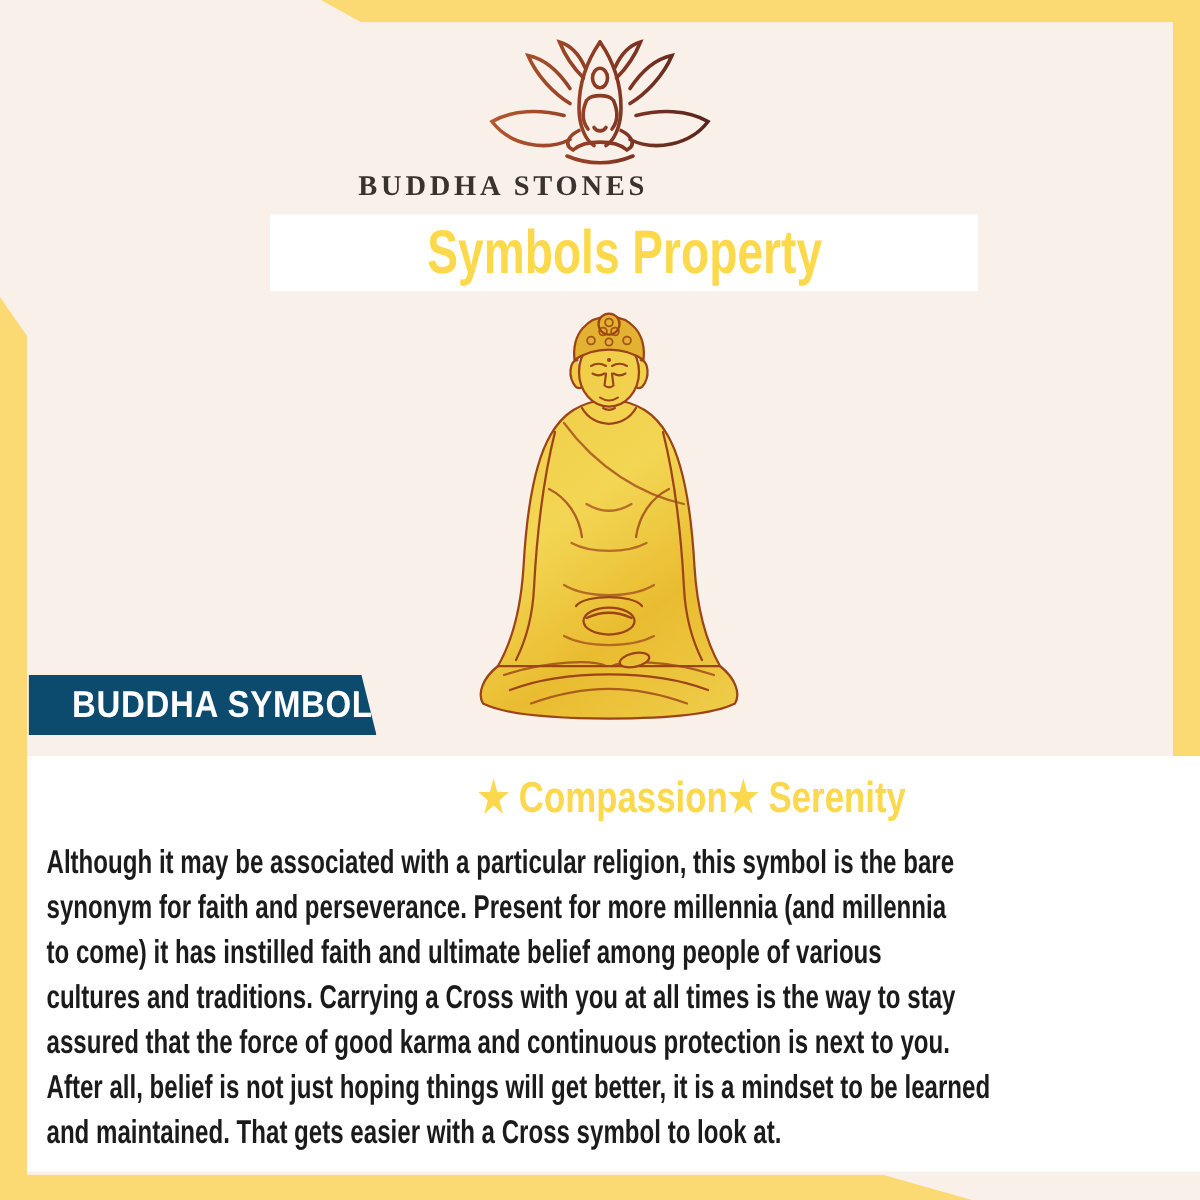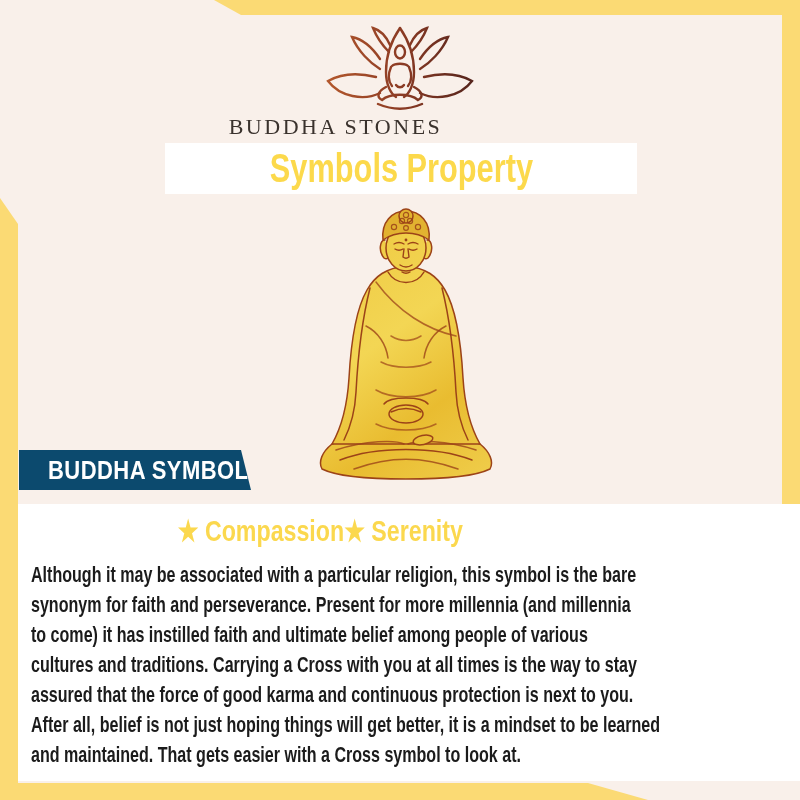--- a/index.html
+++ b/index.html
@@ -30,26 +30,26 @@
     position:absolute;left:0;bottom:0;width:660px;height:17px;
     background:#fbda74;
     clip-path:polygon(0 0,588px 0,648px 100%,0 100%);
   }
   
   .logo{position:absolute;left:318px;top:24px;width:164px;height:88px;}
   .brand{
     position:absolute;left:0;top:114px;width:671px;
     text-align:center;
     font-family:"Liberation Serif",serif;
-    font-size:22px;font-weight:400;letter-spacing:2.5px;
+    font-size:19px;font-weight:700;letter-spacing:2.5px;
     color:#3a322d;
   }
   
   .title-box{
-    position:absolute;left:165px;top:143px;width:472px;height:51px;
+    position:absolute;left:180px;top:143px;width:472px;height:51px;
     background:#ffffff;
     display:flex;align-items:center;justify-content:center;
   }
   .title-text{
     display:inline-block;
     font-size:41px;font-weight:bold;color:#fcd94b;
     transform:scaleX(0.75);
     white-space:nowrap;
   }
   
@@ -69,21 +69,21 @@
     transform:scaleX(0.88);transform-origin:left center;
     white-space:nowrap;
   }
   
   .content-box{
     position:absolute;left:18px;top:504px;width:782px;height:277px;
     background:#ffffff;
   }
   .subtitle{
     position:absolute;left:0;top:514px;width:640px;
-    text-align:center;
+    text-align:right;
   }
   .subtitle-text{
     display:inline-block;
     font-size:29px;font-weight:bold;color:#fbd84e;
     transform:scaleX(0.8);
     white-space:nowrap;
   }
   .body-text{
     position:absolute;left:31px;top:560px;width:1400px;
     font-size:22px;font-weight:bold;color:#1b1b1b;

